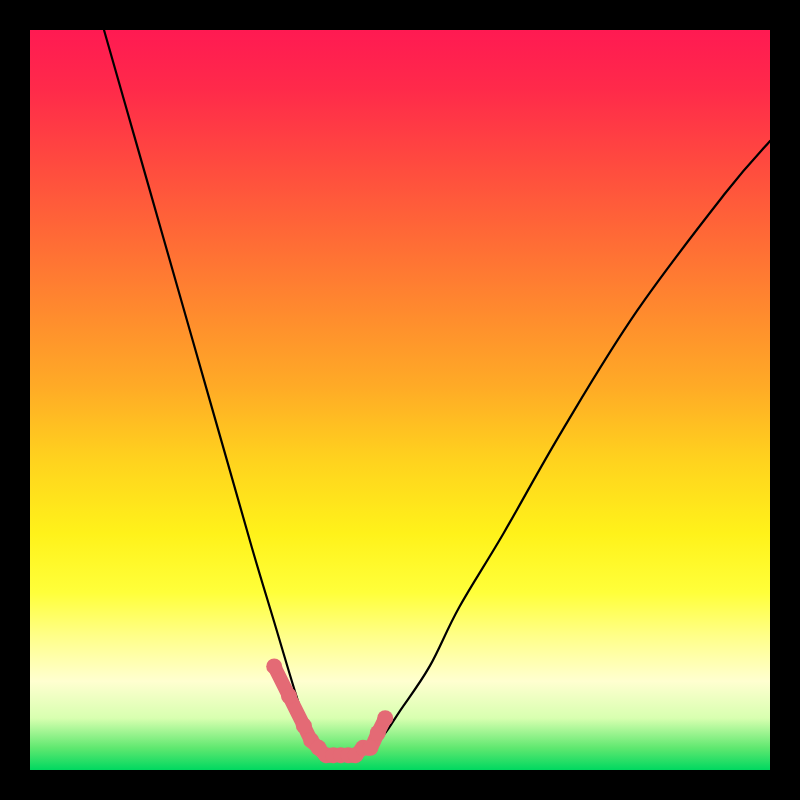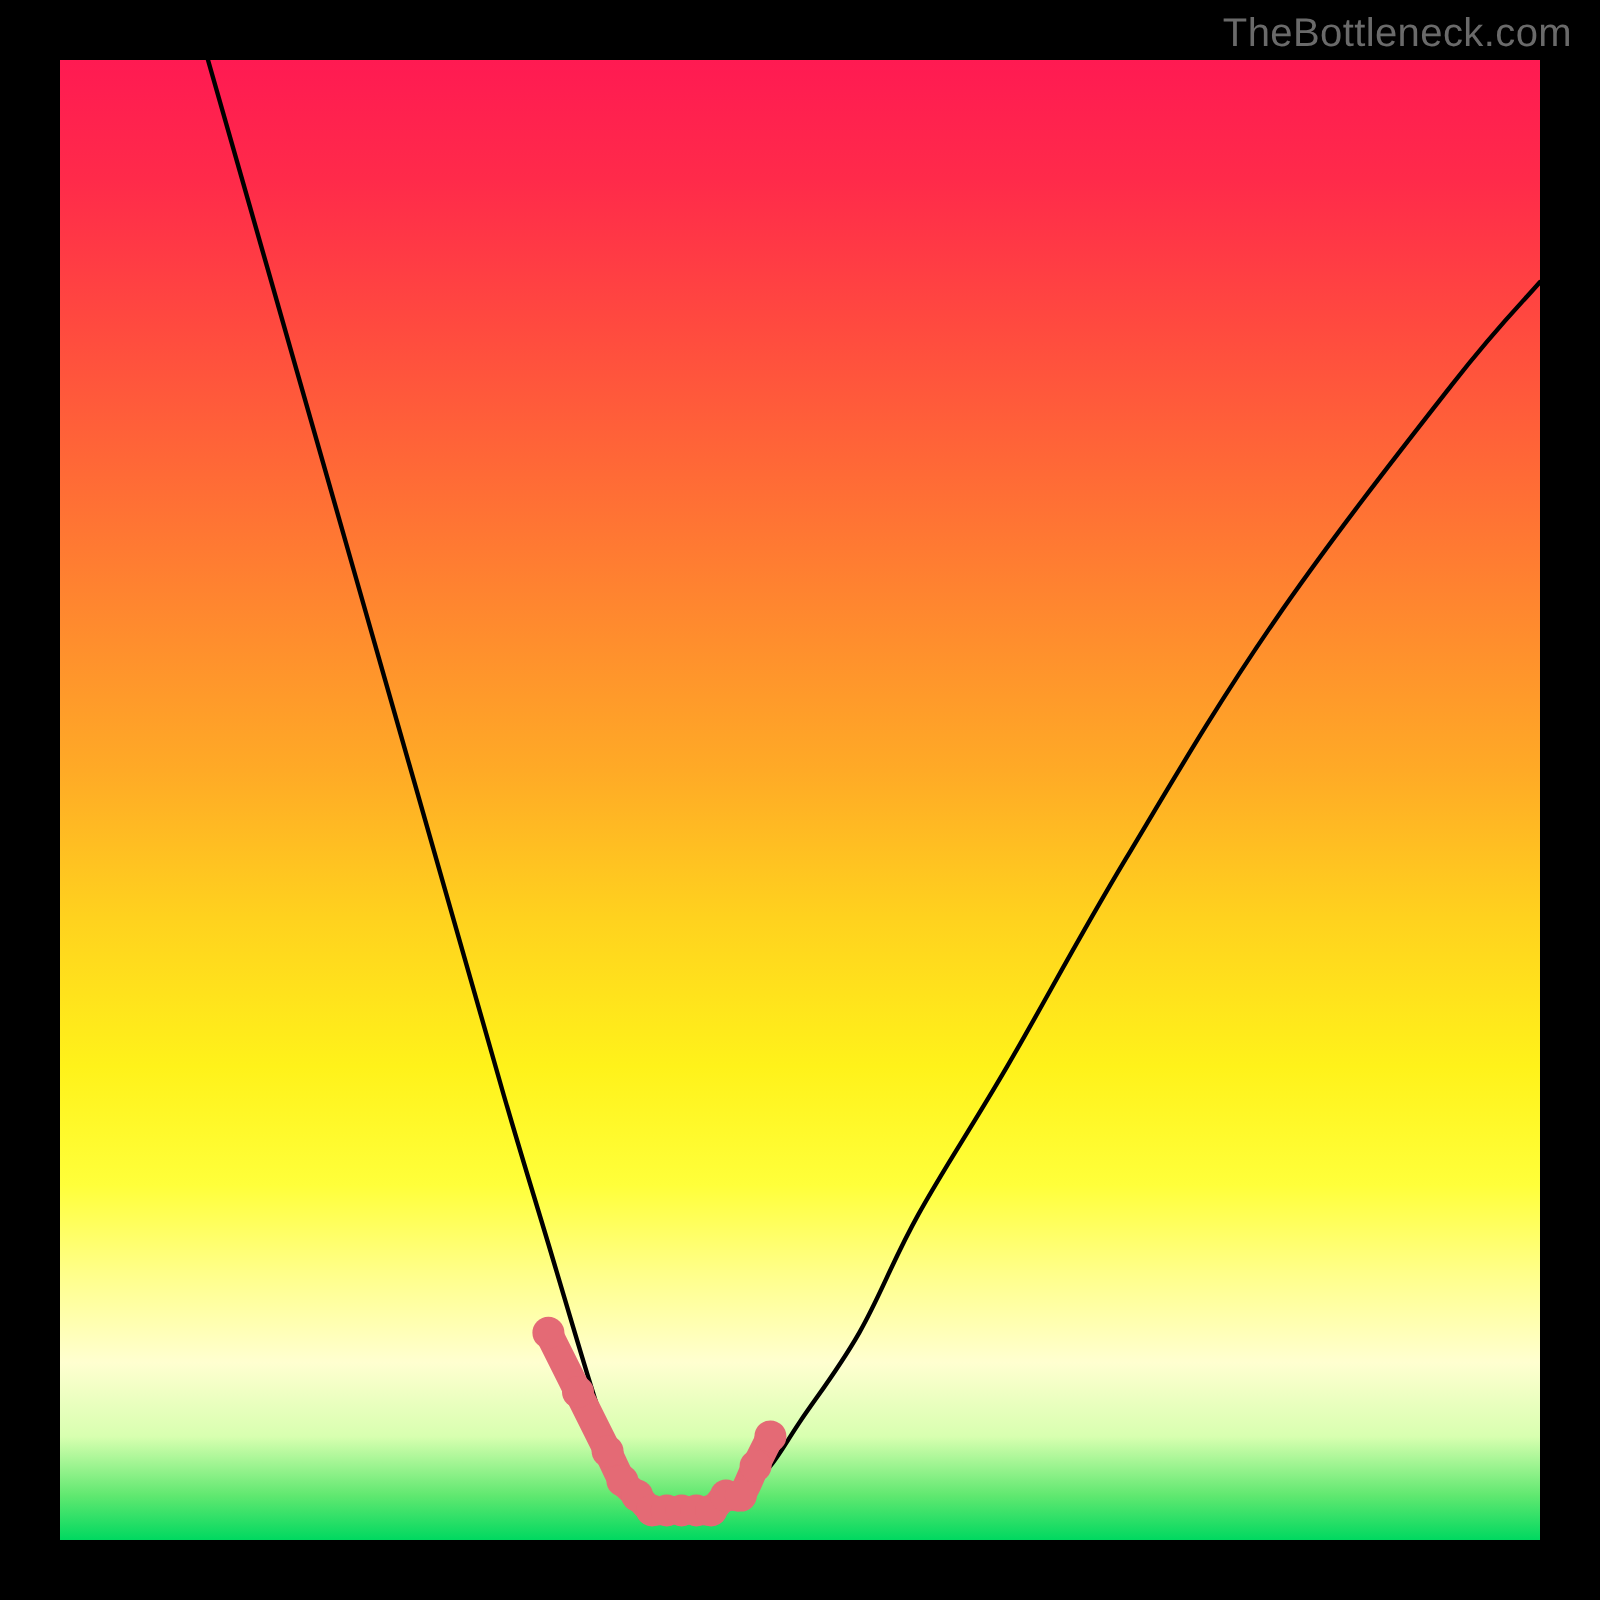--- a/index.html
+++ b/index.html
@@ -74,21 +74,20 @@
     stroke-linejoin: round;
   }
   .pink-dot {
     fill: #e46a75;
   }
 </style>
 </head>
 <body>
 
 <div class="frame">
-  <div class="watermark">TheBottleneck.com</div>
   <div class="plot-area">
     <svg class="curves" viewBox="0 0 740 740">
       <path id="main-curve" class="black-curve" d="M 74,0 C 79.328,18.648000000000003 92.94400000000002,66.30400000000002 103.60000000000001,103.60000000000002 C 114.256,140.89600000000002 122.54399999999998,169.90400000000005 133.2,207.20000000000005 C 143.856,244.49600000000004 152.144,273.504 162.8,310.8 C 173.45600000000002,348.096 181.744,377.104 192.4,414.4 C 203.056,451.69599999999997 212.676,486.032 222,518 C 231.324,549.968 236.20800000000003,565.36 244.20000000000002,592 C 252.192,618.64 259.74,644.688 266.4,666 C 273.05999999999995,687.312 275.87199999999996,699.7439999999999 281.2,710.4 C 286.528,721.056 290.67199999999997,722.5360000000001 296,725.2 C 301.32800000000003,727.864 305.472,725.2 310.8,725.2 C 316.12800000000004,725.2 320.272,726.532 325.6,725.2 C 330.92800000000005,723.868 335.07200000000006,721.7959999999999 340.40000000000003,717.8 C 345.728,713.804 349.872,709.66 355.2,703 C 360.52799999999996,696.34 362.008,692.788 370,680.8 C 377.992,668.8119999999999 388.944,655.048 399.6,636.4 C 410.25600000000003,617.752 415.88,601.176 429.2,577.2 C 442.52,553.224 454.95200000000006,535.168 473.6,503.2 C 492.248,471.23199999999997 508.82399999999996,439.55999999999995 532.8,399.59999999999997 C 556.776,359.64 577.496,323.824 606.8,281.2 C 636.1039999999999,238.576 671.6239999999999,193.43599999999995 695.5999999999999,162.79999999999995 C 719.5759999999999,132.16399999999996 732.008,120.32399999999998 740,111"></path>
       <path id="highlight-curve" class="pink-curve" d="M 244.20000000000002,636.4 C 246.864,641.728 253.672,655.3439999999999 259,666 C 264.328,676.6560000000001 269.80400000000003,687.6080000000001 273.8,695.6 C 277.796,703.592 278.536,706.404 281.2,710.4 C 283.864,714.396 285.93600000000004,715.136 288.6,717.8 C 291.264,720.4639999999999 293.336,723.868 296,725.2 C 298.664,726.532 300.736,725.2 303.4,725.2 C 306.06399999999996,725.2 308.136,725.2 310.8,725.2 C 313.464,725.2 315.536,725.2 318.2,725.2 C 320.864,725.2 322.93600000000004,726.532 325.6,725.2 C 328.264,723.868 330.336,719.132 333,717.8 C 335.664,716.468 337.73600000000005,720.4639999999999 340.40000000000003,717.8 C 343.064,715.136 345.13599999999997,708.328 347.79999999999995,703 C 350.46399999999994,697.672 353.868,690.864 355.2,688.2"></path>
       <g id="highlight-dots">
           <circle cx="244.20000000000002" cy="636.4" r="8" class="pink-dot"></circle>
           <circle cx="259" cy="666" r="8" class="pink-dot"></circle>
           <circle cx="273.8" cy="695.6" r="8" class="pink-dot"></circle>
           <circle cx="281.2" cy="710.4" r="8" class="pink-dot"></circle>
           <circle cx="288.6" cy="717.8" r="8" class="pink-dot"></circle>

